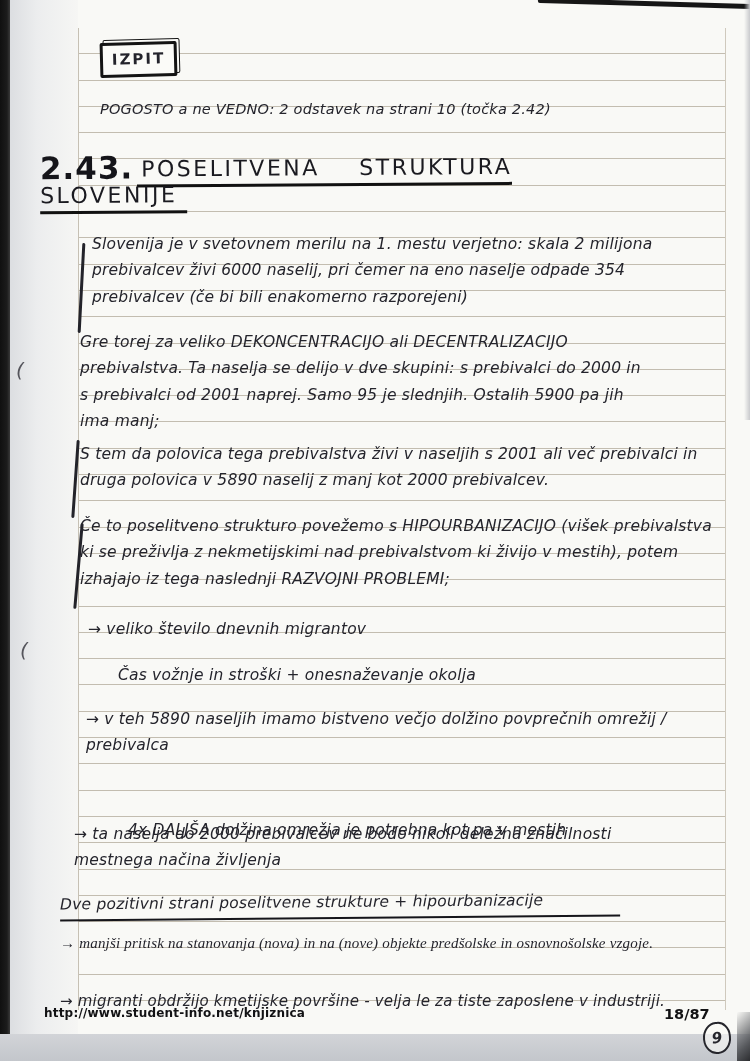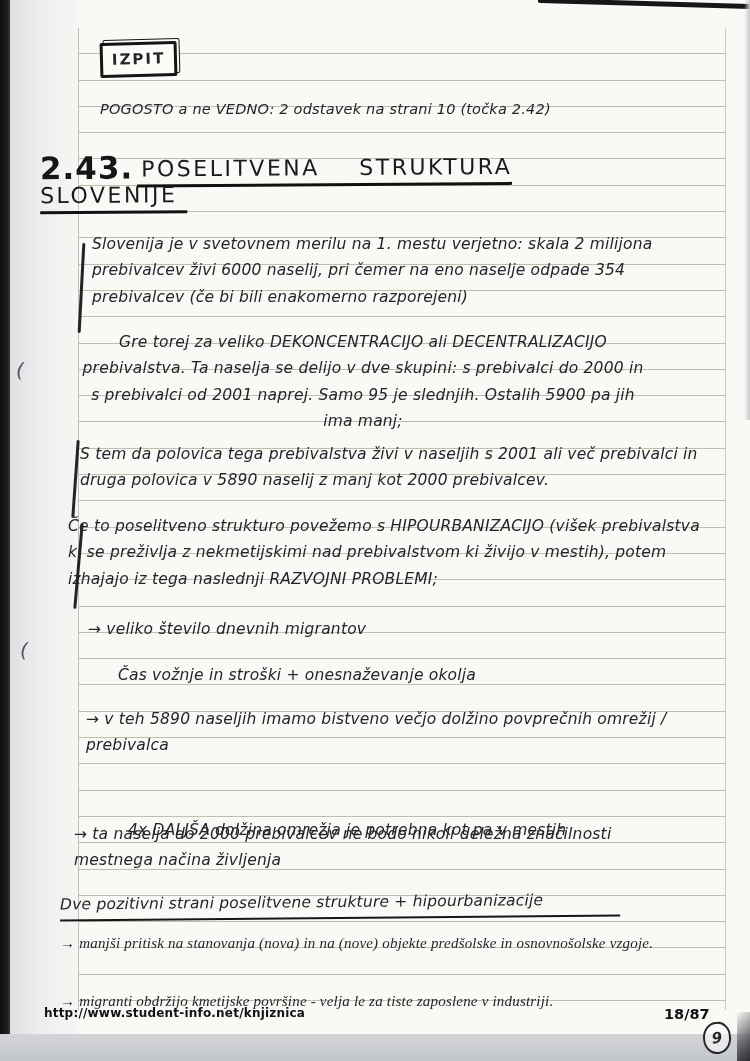--- a/index.html
+++ b/index.html
@@ -41,34 +41,34 @@
     box-shadow:3px -3px 0 -1px #fbfbf8, 3px -3px 0 0 #141414;
   }
   .exam-note{left:100px;top:84px;width:560px;font-size:14.5px;margin-top:12px;}
   .title-wrap{left:40px;top:153px;width:620px;transform:rotate(-0.4deg);}
   .title-number{font-size:31px;font-weight:bold;font-style:normal;letter-spacing:1px;color:#15151a;vertical-align:-2px;}
   .title-text{
     font-size:22px;font-style:normal;letter-spacing:2.5px;word-spacing:30px;
     color:#1a1a20;border-bottom:3.5px solid #111;padding:0 10px 3px 4px;margin-left:4px;
   }
   .p1{left:84px;top:231px;width:614px;padding-left:8px;}
-  .p2{left:80px;top:329px;width:566px;text-align:center;}
+  .p2{left:80px;top:329px;width:566px;}
   .p3{left:80px;top:441px;width:652px;}
-  .p4{left:68px;top:513px;width:648px;}
+  .p4{left:80px;top:513px;width:648px;}
   .b0{left:88px;top:616px;width:600px;}
   .s0{left:118px;top:662px;width:560px;}
   .b1{left:86px;top:706px;width:596px;}
   .s1{left:128px;top:777px;width:580px;margin-top:40px;}
   .b2{left:74px;top:821px;width:566px;}
   .pos-heading{
     left:60px;top:889px;width:560px;
     border-bottom:2.5px solid #15151a;padding-bottom:2px;transform:rotate(-0.5deg);
   }
   .b3{left:60px;top:930px;width:668px;font-size:15px;font-family:Liberation Serif, serif;}
-  .b4{left:60px;top:988px;width:686px;font-size:15px;white-space:nowrap;font-family:Liberation Serif, serif;}
+  .b4{left:60px;top:988px;width:686px;font-size:15px;white-space:nowrap;}
   
   .mstroke{width:2.5px;background:#23232a;border-radius:2px;}
   .mstroke.m1{left:80px;top:243px;height:90px;transform:rotate(3deg);}
   .mstroke.m2{left:74px;top:440px;height:78px;transform:rotate(4deg);}
   .mstroke.m3{left:77px;top:523px;height:86px;transform:rotate(5deg);}
   .paren{font-size:20px;color:#55555c;font-style:italic;}
   .paren.g1{left:16px;top:358px;}
   .paren.g2{left:20px;top:638px;}
   
   .footer-url{left:44px;top:1006px;font-weight:bold;font-size:12px;color:#121214;letter-spacing:.2px;}

